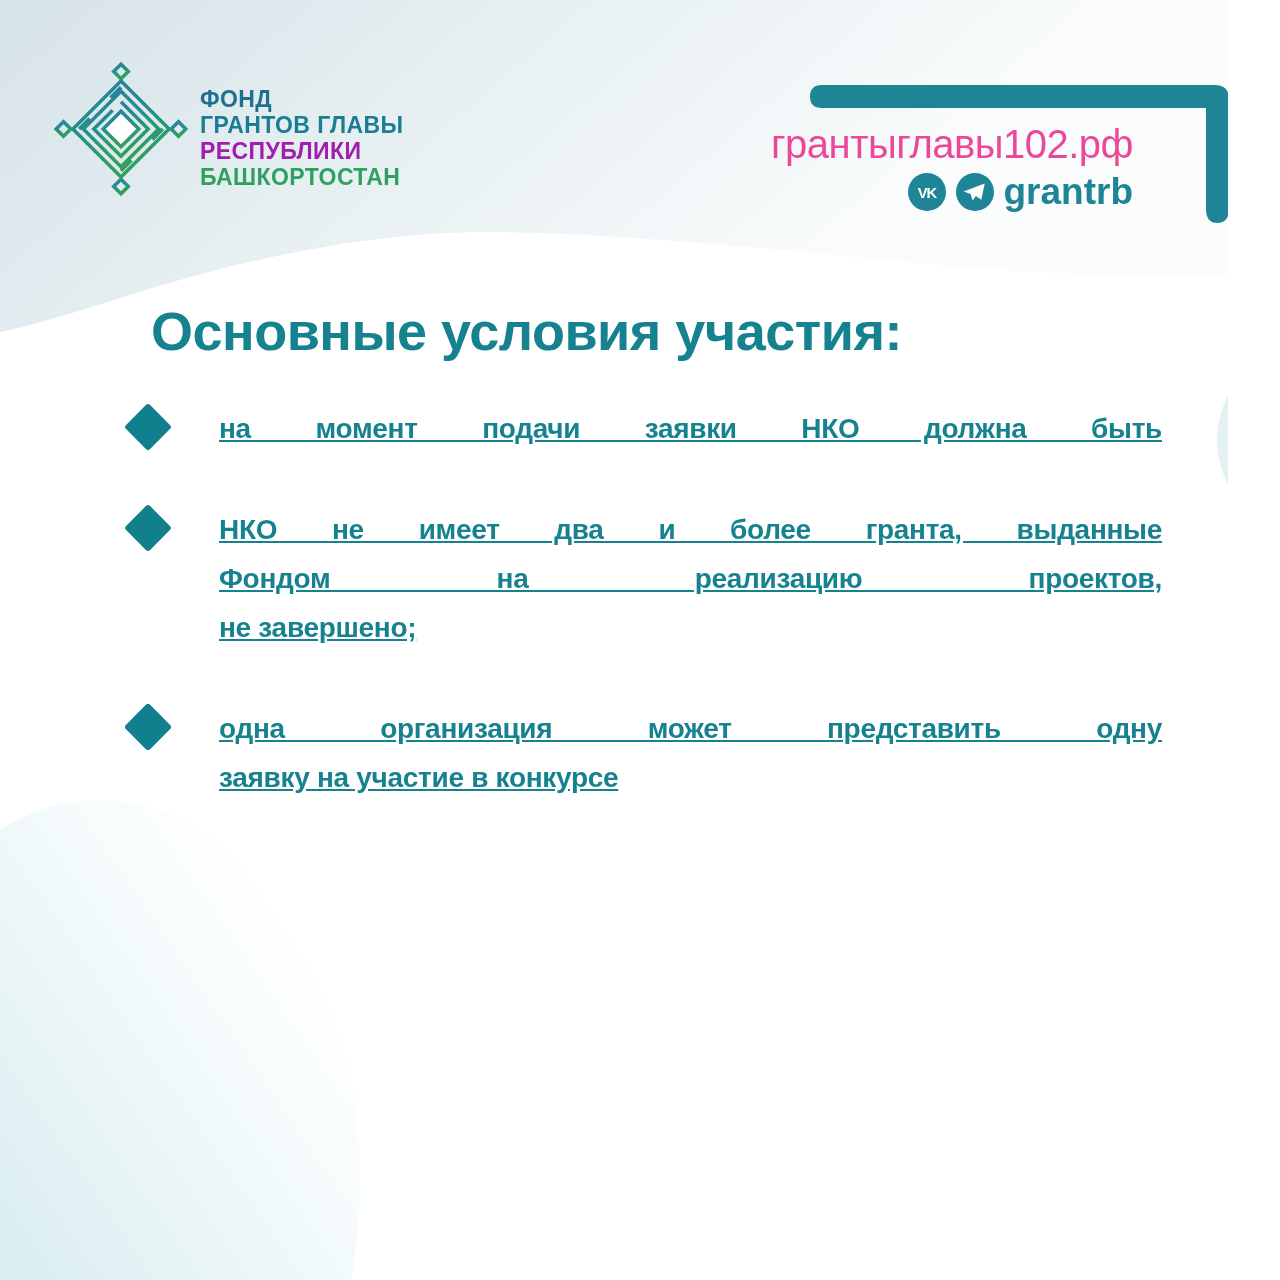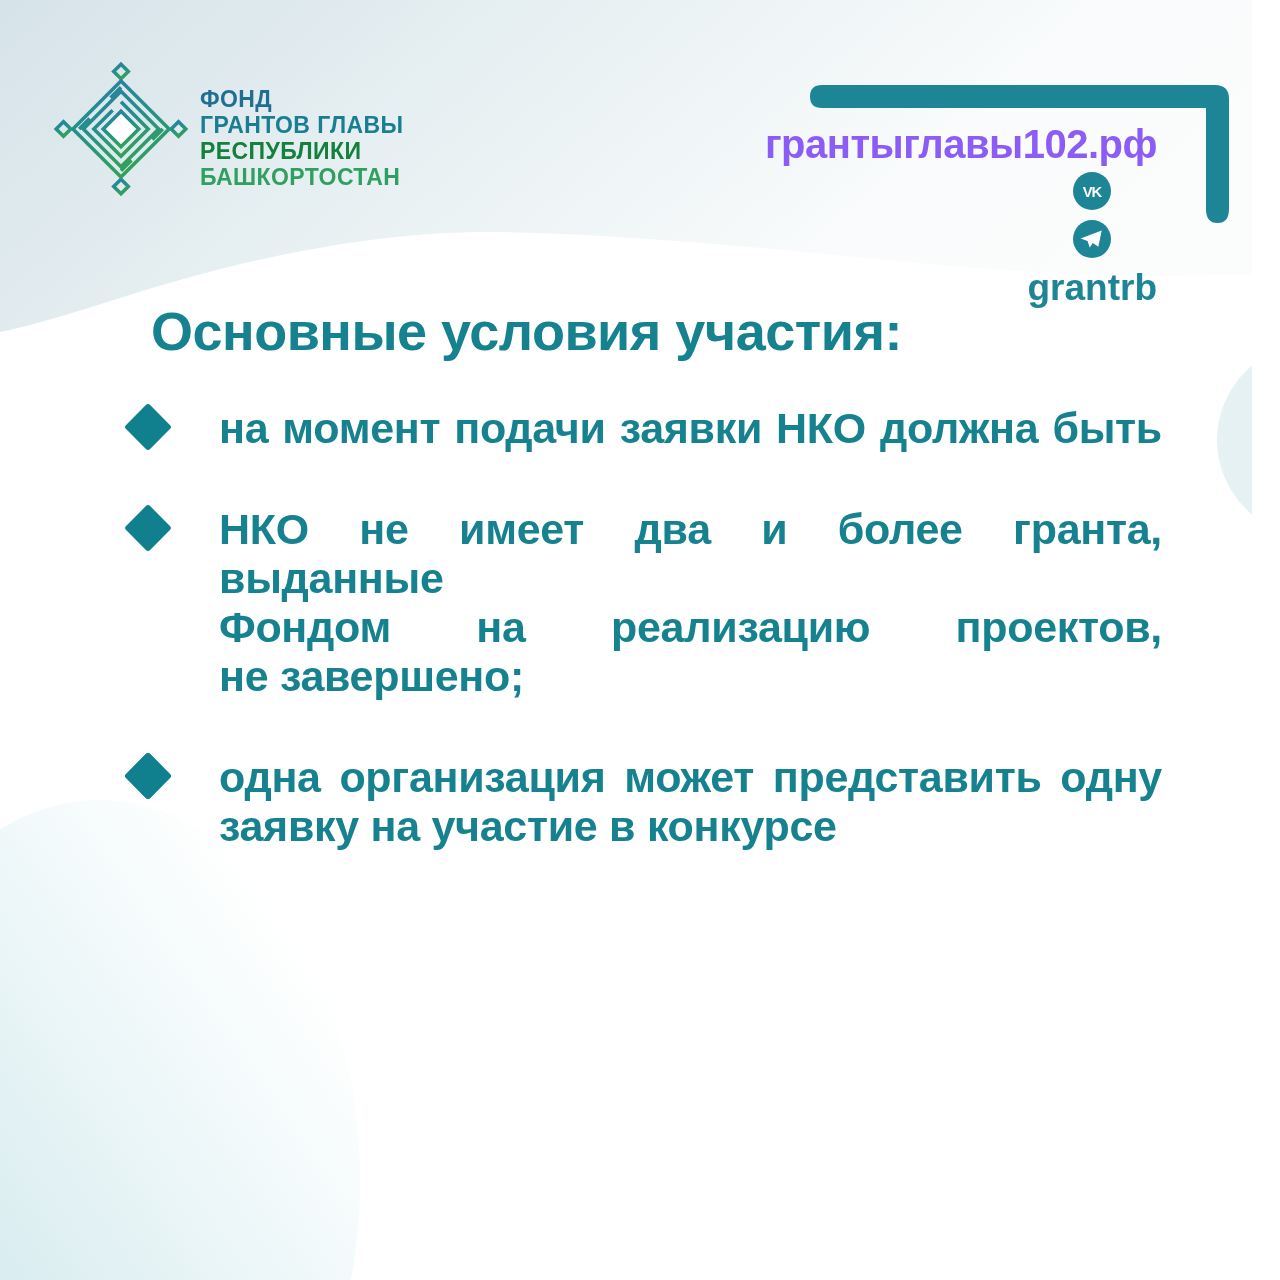--- a/index.html
+++ b/index.html
@@ -1,44 +1,44 @@
 <!DOCTYPE html>
 <html><head>
 <meta charset="utf-8">
 <style>
   html,body{margin:0;padding:0;}
   body{
     width:1280px;height:1280px;background:#ffffff;overflow:hidden;
     font-family:"Liberation Sans","DejaVu Sans",sans-serif;
     position:relative;
   }
-  .stage{position:absolute;inset:0;width:1228px;height:1280px;overflow:hidden;padding-left:24px;}
+  .stage{position:absolute;inset:0;width:1228px;height:1280px;overflow:hidden;}
   .bg-svg{position:absolute;left:0;top:0;z-index:0;}
 
   
   .logo{position:absolute;left:52px;top:60px;display:flex;z-index:2;}
   .logo-mark{width:138px;height:138px;flex:0 0 auto;}
   .logo-title{margin-left:10px;padding-top:26px;font-size:23px;line-height:26px;
     font-weight:bold;letter-spacing:0.4px;white-space:nowrap;}
 
   
   .site-url{position:absolute;top:122px;right:95px;z-index:2;
-    font-size:40px;line-height:44px;font-weight:bold;letter-spacing:-0.5px;
-    color:#8b5cf6;white-space:nowrap;text-align:right;}
+    font-size:40px;line-height:44px;font-weight:normal;letter-spacing:-0.5px;
+    color:#ec4899;white-space:nowrap;text-align:right;}
   .social-row{position:absolute;top:172px;right:95px;z-index:2;
-    display:flex;align-items:center;gap:10px;flex-direction:column;}
+    display:flex;align-items:center;gap:10px;}
   .social-row .handle{font-size:37px;line-height:40px;font-weight:bold;color:#1E8596;}
   .soc-icon{width:38px;height:38px;display:block;}
 
   
   .main{position:absolute;left:133px;top:300px;width:1029px;z-index:2;}
   .page-title{margin:0 0 42px 18px;font-size:54px;line-height:62px;font-weight:bold;
     letter-spacing:-0.5px;color:#16828F;}
   .item{position:relative;padding-left:86px;margin-bottom:52px;
-    font-size:43px;line-height:49px;font-weight:bold;color:#17828F;letter-spacing:-0.3px;}
+    font-size:28px;line-height:49px;font-weight:bold;color:#17828F;letter-spacing:-0.3px;text-decoration:underline;}
   .item:last-child{margin-bottom:14px;}
   .diamond{position:absolute;left:-2px;top:6px;width:34px;height:34px;
     background:#10808F;border-radius:3px;transform:rotate(45deg);}
   .bline{text-align:justify;text-align-last:justify;text-justify:inter-word;}
   .bline.last{text-align-last:left;}
 </style>
 </head>
 <body>
 
 <div class="stage">
@@ -85,21 +85,21 @@
         <path d="M66,20 L112,66 L66,112 L20,66 Z"></path>
         <path d="M66,30 L102,66 L66,102 L30,66 Z"></path>
         <path d="M66,40 L92,66 L66,92 L40,66 L58,48"></path>
         <path d="M66,26 L56,36 M106,66 L96,76 M66,106 L76,96 M26,66 L36,56"></path>
       </g>
       <path d="M66,49 L83,66 L66,83 L49,66 Z" fill="#ffffff" stroke="url(#logoG)" stroke-width="3.4"></path>
     </svg>
     <div class="logo-title">
         <div style="color: rgb(30, 111, 144);">ФОНД</div>
         <div style="color: rgb(26, 126, 147);">ГРАНТОВ ГЛАВЫ</div>
-        <div style="color: #15803d;">РЕСПУБЛИКИ</div>
+        <div style="color: #a21caf;">РЕСПУБЛИКИ</div>
         <div style="color: rgb(47, 160, 95);">БАШКОРТОСТАН</div>
       </div>
   </div>
 
   <div class="site-url">грантыглавы102.рф</div>
 
   <div class="social-row">
     <svg class="soc-icon" viewBox="0 0 36 36">
       <circle cx="18" cy="18" r="18" fill="#1E8596"></circle>
       <text x="18" y="23.5" text-anchor="middle" font-family="Liberation Sans, sans-serif" font-size="14" font-weight="bold" letter-spacing="-1" fill="#ffffff">VK</text>

